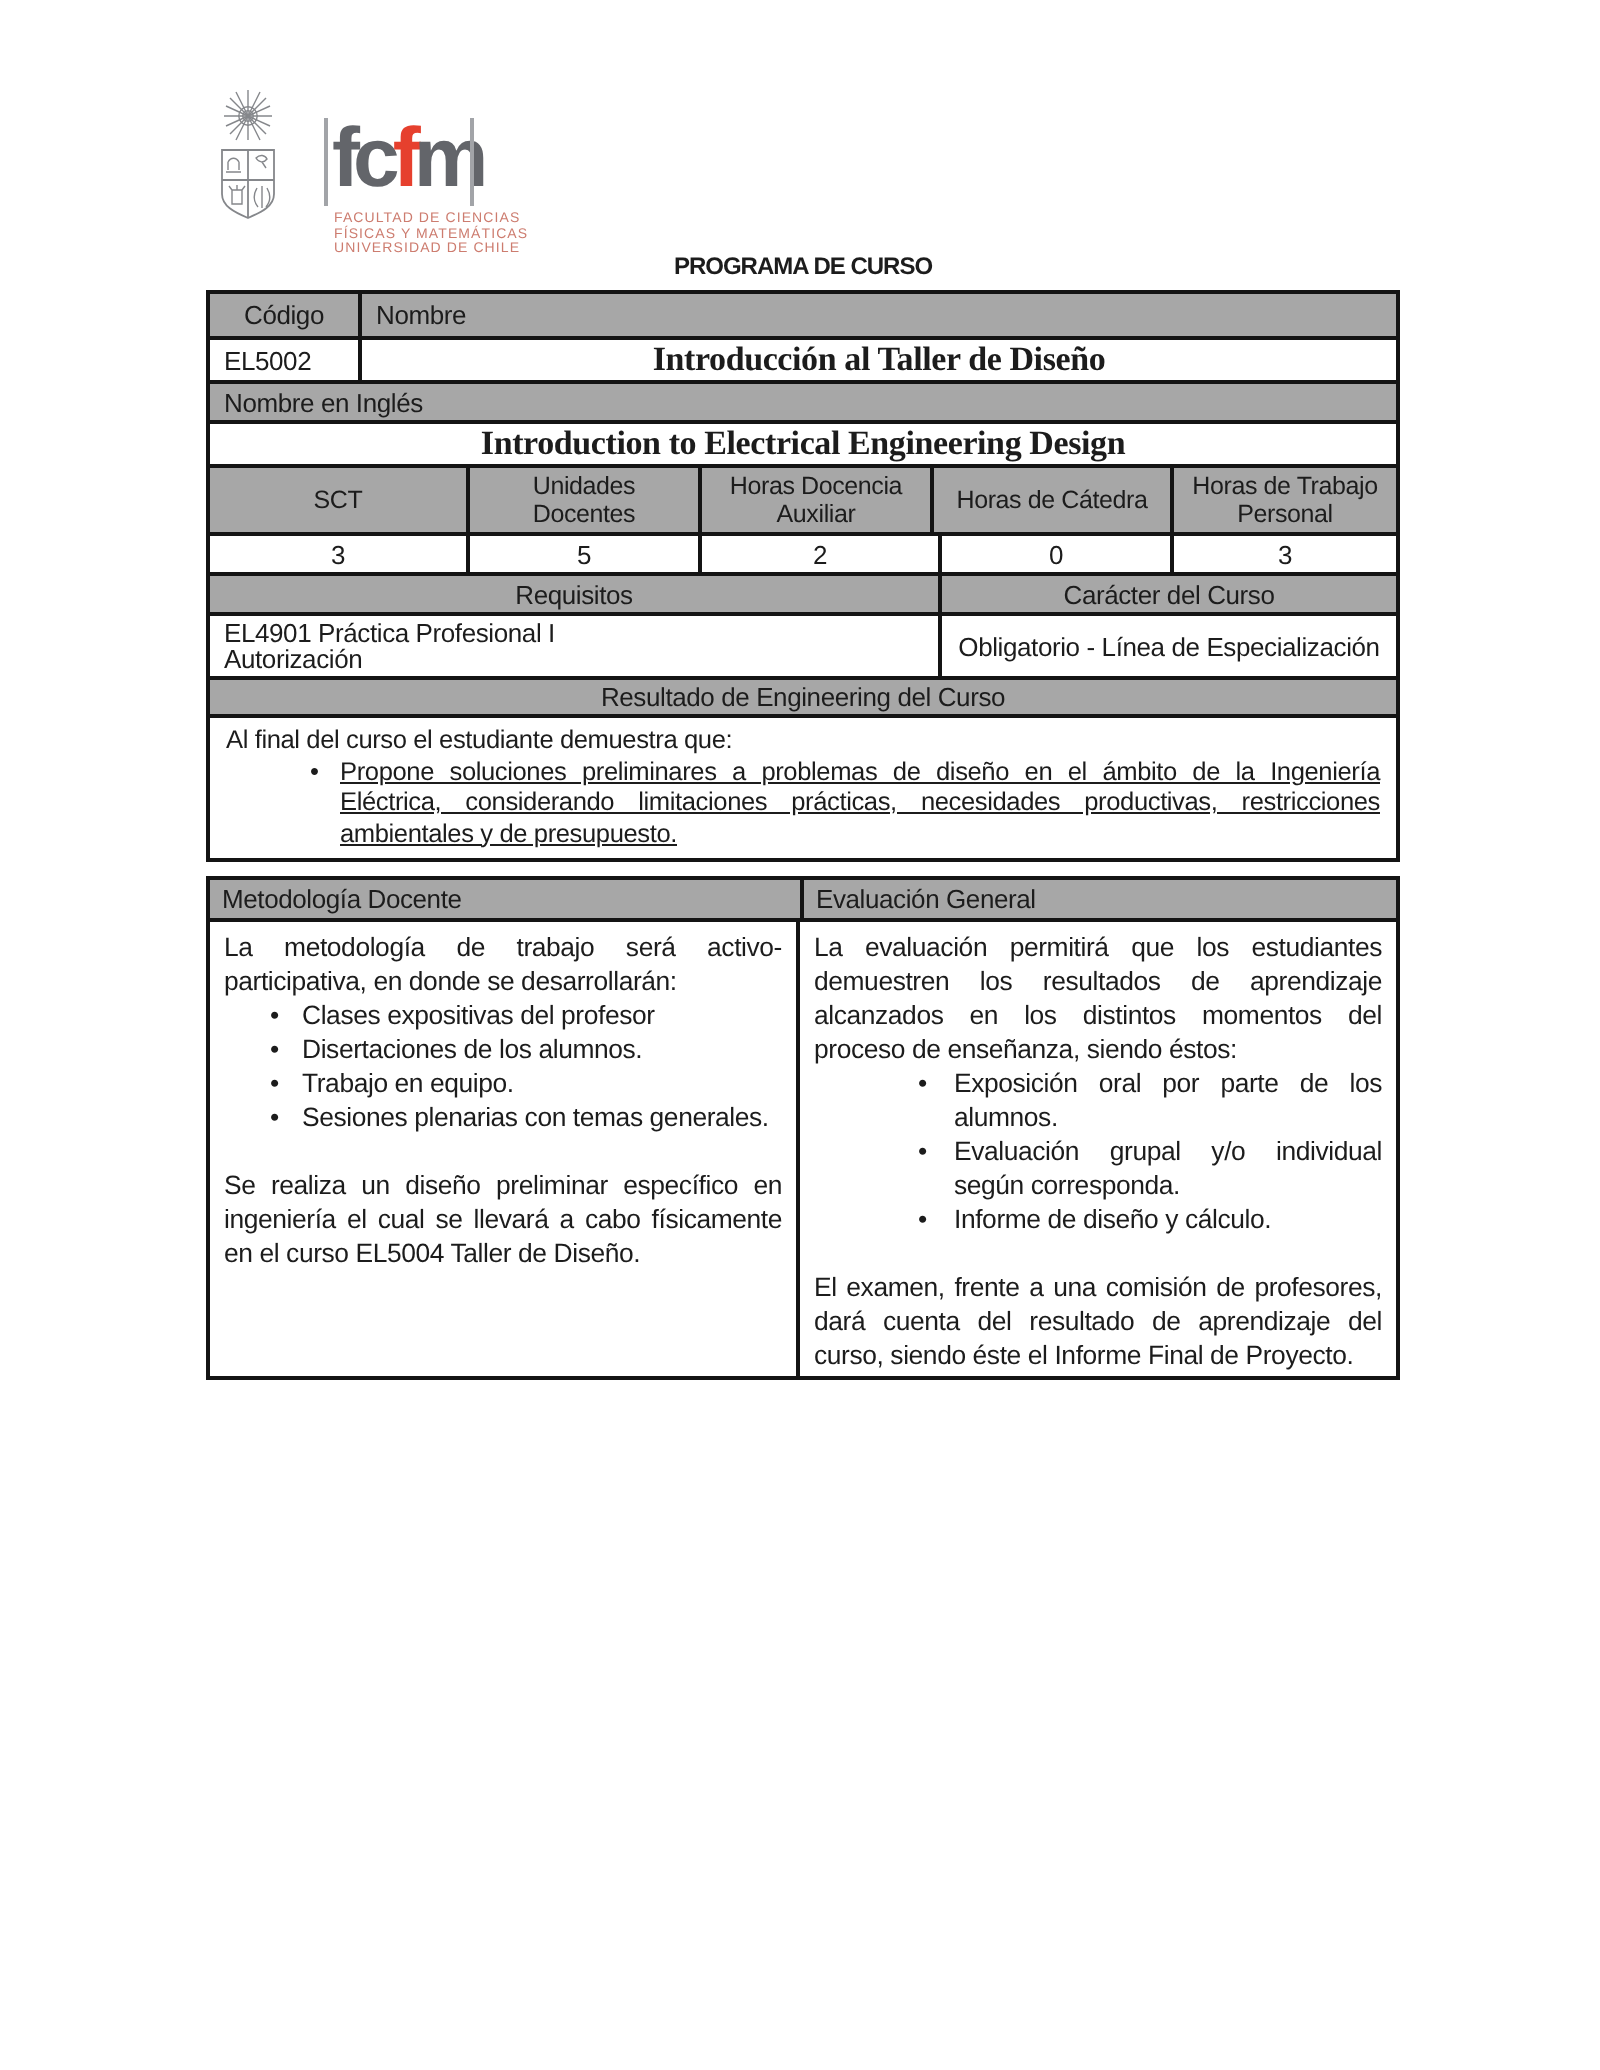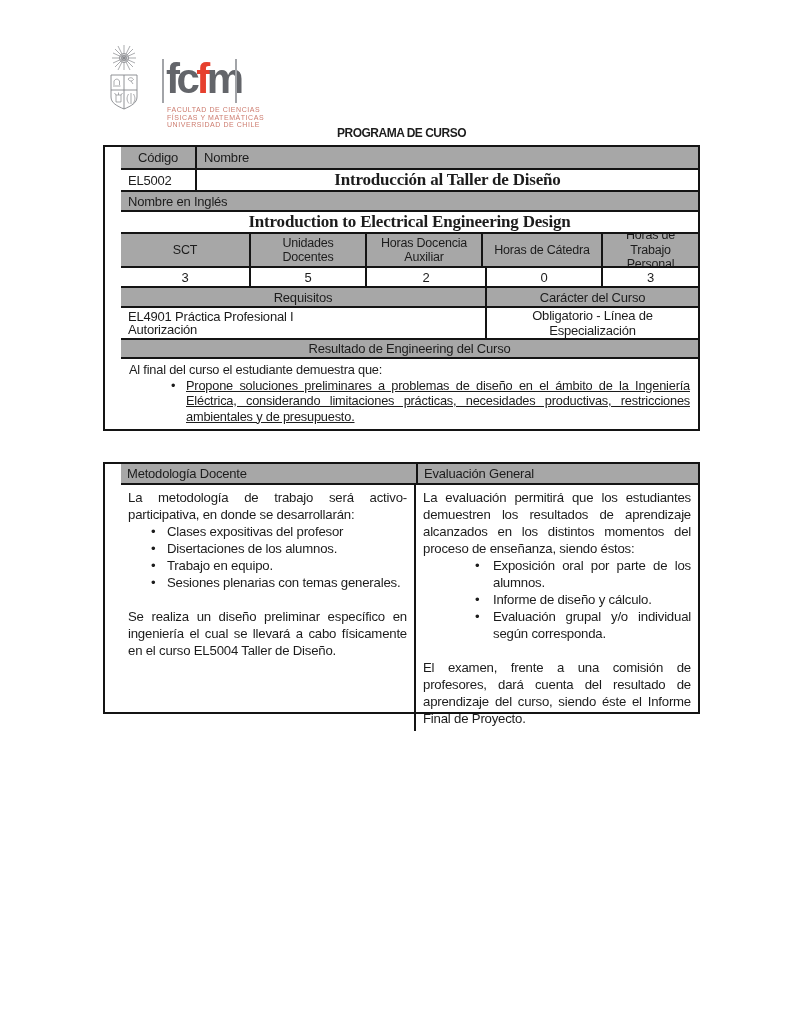--- a/index.html
+++ b/index.html
@@ -30,23 +30,23 @@
   }
 
   
   .doc-title {
     position:absolute; left:103px; top:126px; width:597px;
     text-align:center; font-weight:bold; font-size:12px;
     letter-spacing:-0.5px;
   }
 
   
-  .tbl { position:absolute; left:103px; width:597px; border:2px solid #141414; background:#fff;padding-left:16px; }
+  .tbl { position:absolute; left:103px; width:597px; border:2px solid #141414; background:#fff; }
   .t1 { top:145px; }
-  .t2 { top:462px; height:252px; display:flex; flex-direction:column; }
+  .t2 { top:438px; height:252px; display:flex; flex-direction:column; }
   .row { display:flex; align-items:stretch; }
   .row + .row { border-top:2px solid #141414; }
   .c { display:flex; align-items:center; font-size:13px; padding:0 7px; overflow:hidden; }
   .c + .c { border-left:2px solid #141414; }
   .gray { background:#a7a7a7; }
   .center { justify-content:center; text-align:center; padding:0 2px; }
   .serif {
     font-family:"Liberation Serif", serif; font-weight:bold;
     font-size:17px; letter-spacing:-0.2px;
   }
@@ -189,21 +189,21 @@
           <li>Disertaciones de los alumnos.</li>
           <li>Trabajo en equipo.</li>
           <li>Sesiones plenarias con temas generales.</li>
         </ul>
         <p class="just outro">Se realiza un diseño preliminar específico en ingeniería el cual se llevará a cabo físicamente en el curso EL5004 Taller de Diseño.</p>
       </div>
       <div class="col right">
         <p class="just">La evaluación permitirá que los estudiantes demuestren los resultados de aprendizaje alcanzados en los distintos momentos del proceso de enseñanza, siendo éstos:</p>
         <ul>
           <li>Exposición oral por parte de los alumnos.</li>
+          <li>Evaluación grupal y/o individual según corresponda.</li>
           <li>Informe de diseño y cálculo.</li>
-          <li>Evaluación grupal y/o individual según corresponda.</li>
         </ul>
         <p class="just outro">El examen, frente a una comisión de profesores, dará cuenta del resultado de aprendizaje del curso, siendo éste el Informe Final de Proyecto.</p>
       </div>
     </div>
   </div>
 
 </div>
 
 </body></html>

